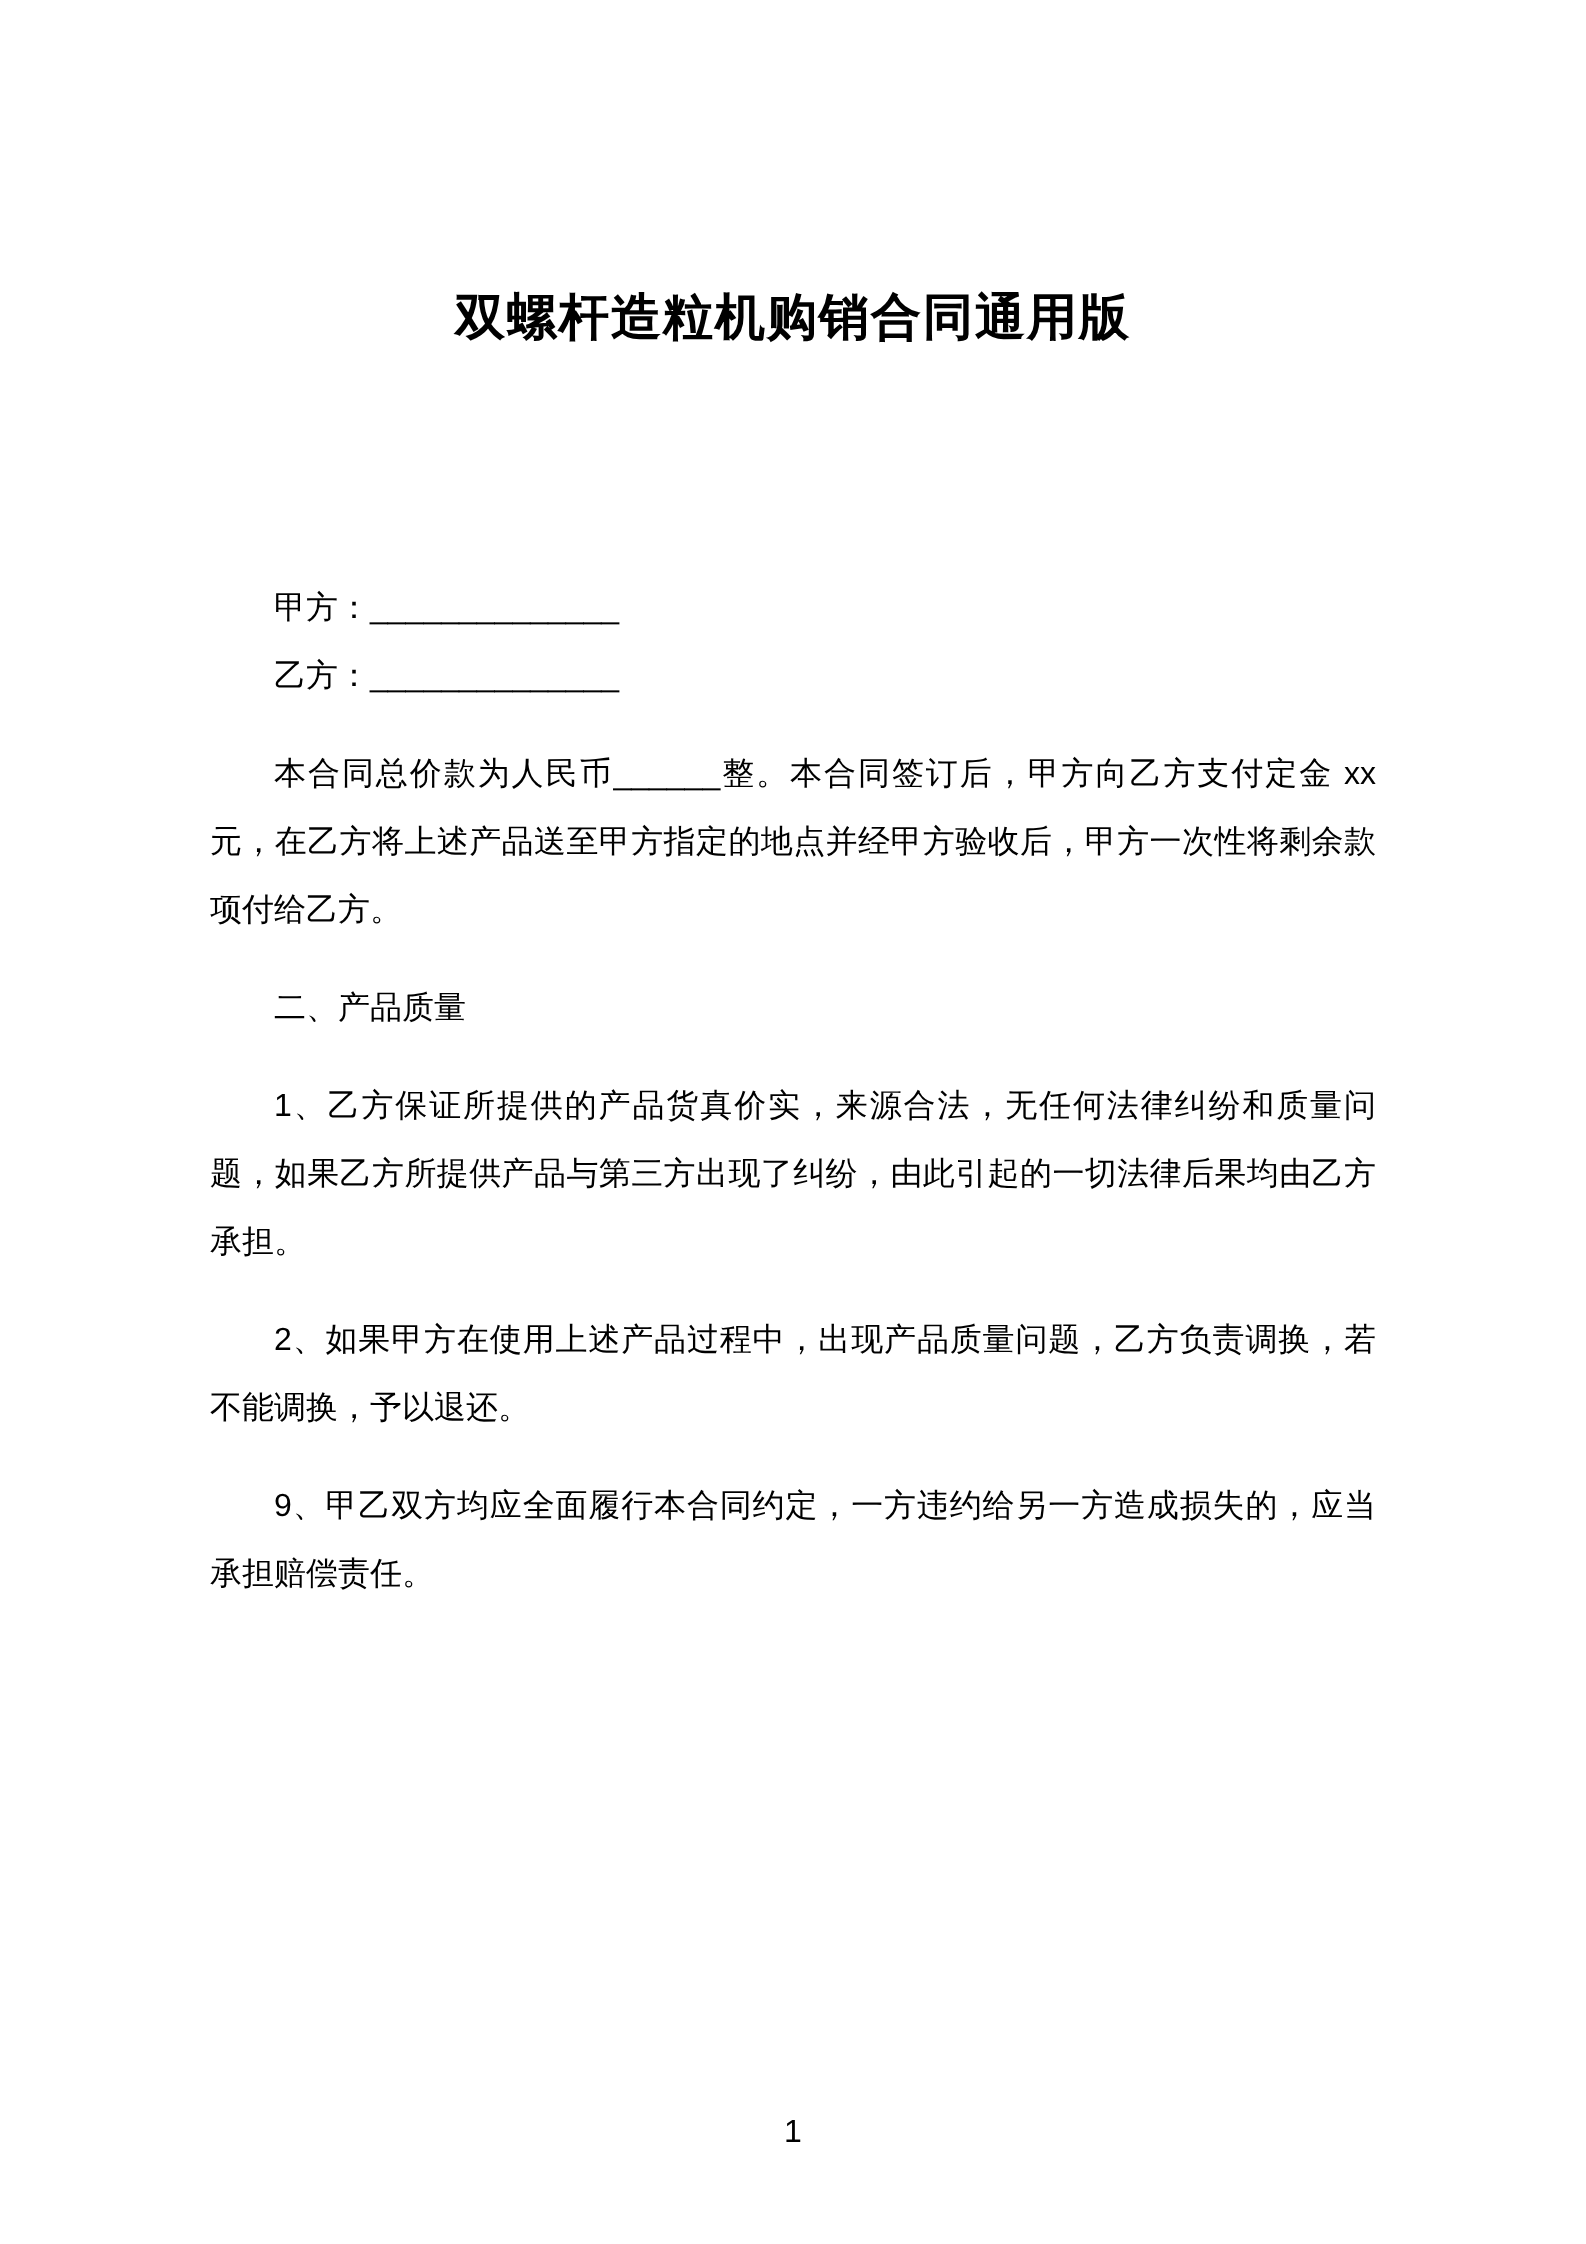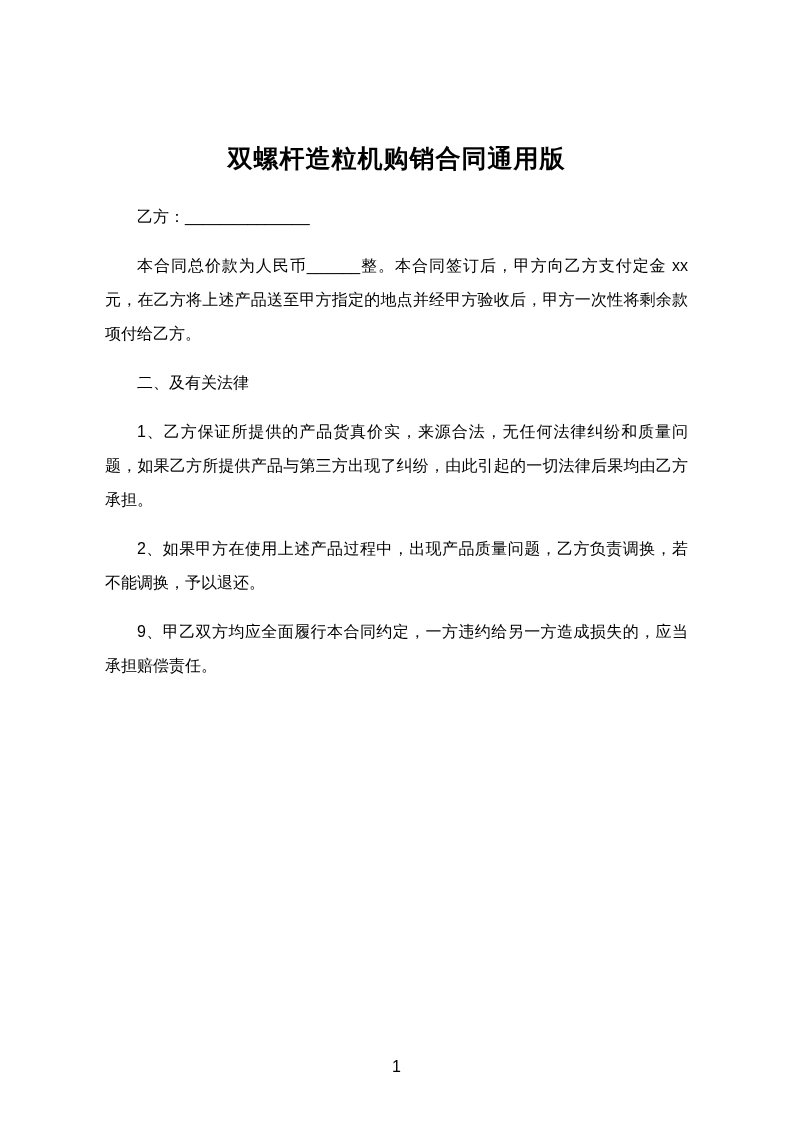--- a/index.html
+++ b/index.html
@@ -34,48 +34,49 @@
     line-height: 34px;
     text-align: justify;
   }
   .indent {
     text-indent: 2em;
   }
   .party-line {
     text-indent: 2em;
   }
   .party-a { margin-top: 109px; }
-  .party-b { margin-top: 21px; }
+  .party-b { }
   .para    { margin-top: 15px; }
   .blank   { letter-spacing: 0; white-space: nowrap; }
   .page-number {
     position: absolute;
     left: 0;
     right: 0;
     bottom: 45px;
     text-align: center;
     font-size: 16px;
     line-height: 20px;
   }
 </style>
 </head>
 <body>
 
 <div class="page">
 
   <h1 class="doc-title">双螺杆造粒机购销合同通用版</h1>
 
+  <p class="party-line party-a"><span>甲方：</span><span class="blank">______________</span></p>
 
   <p class="party-line party-b"><span>乙方：</span><span class="blank">______________</span></p>
 
 
 
   <p class="indent para">本合同总价款为人民币______整。本合同签订后，甲方向乙方支付定金 xx 元，在乙方将上述产品送至甲方指定的地点并经甲方验收后，甲方一次性将剩余款项付给乙方。</p>
 
-  <p class="indent para">二、及有关法律</p>
+  <p class="indent para">二、产品质量</p>
 
   <p class="indent para">1、乙方保证所提供的产品货真价实，来源合法，无任何法律纠纷和质量问题，如果乙方所提供产品与第三方出现了纠纷，由此引起的一切法律后果均由乙方承担。</p>
 
   <p class="indent para">2、如果甲方在使用上述产品过程中，出现产品质量问题，乙方负责调换，若不能调换，予以退还。</p>
 
 
   <p class="indent para">9、甲乙双方均应全面履行本合同约定，一方违约给另一方造成损失的，应当承担赔偿责任。</p>
 
   <div class="page-number">1</div>
 

